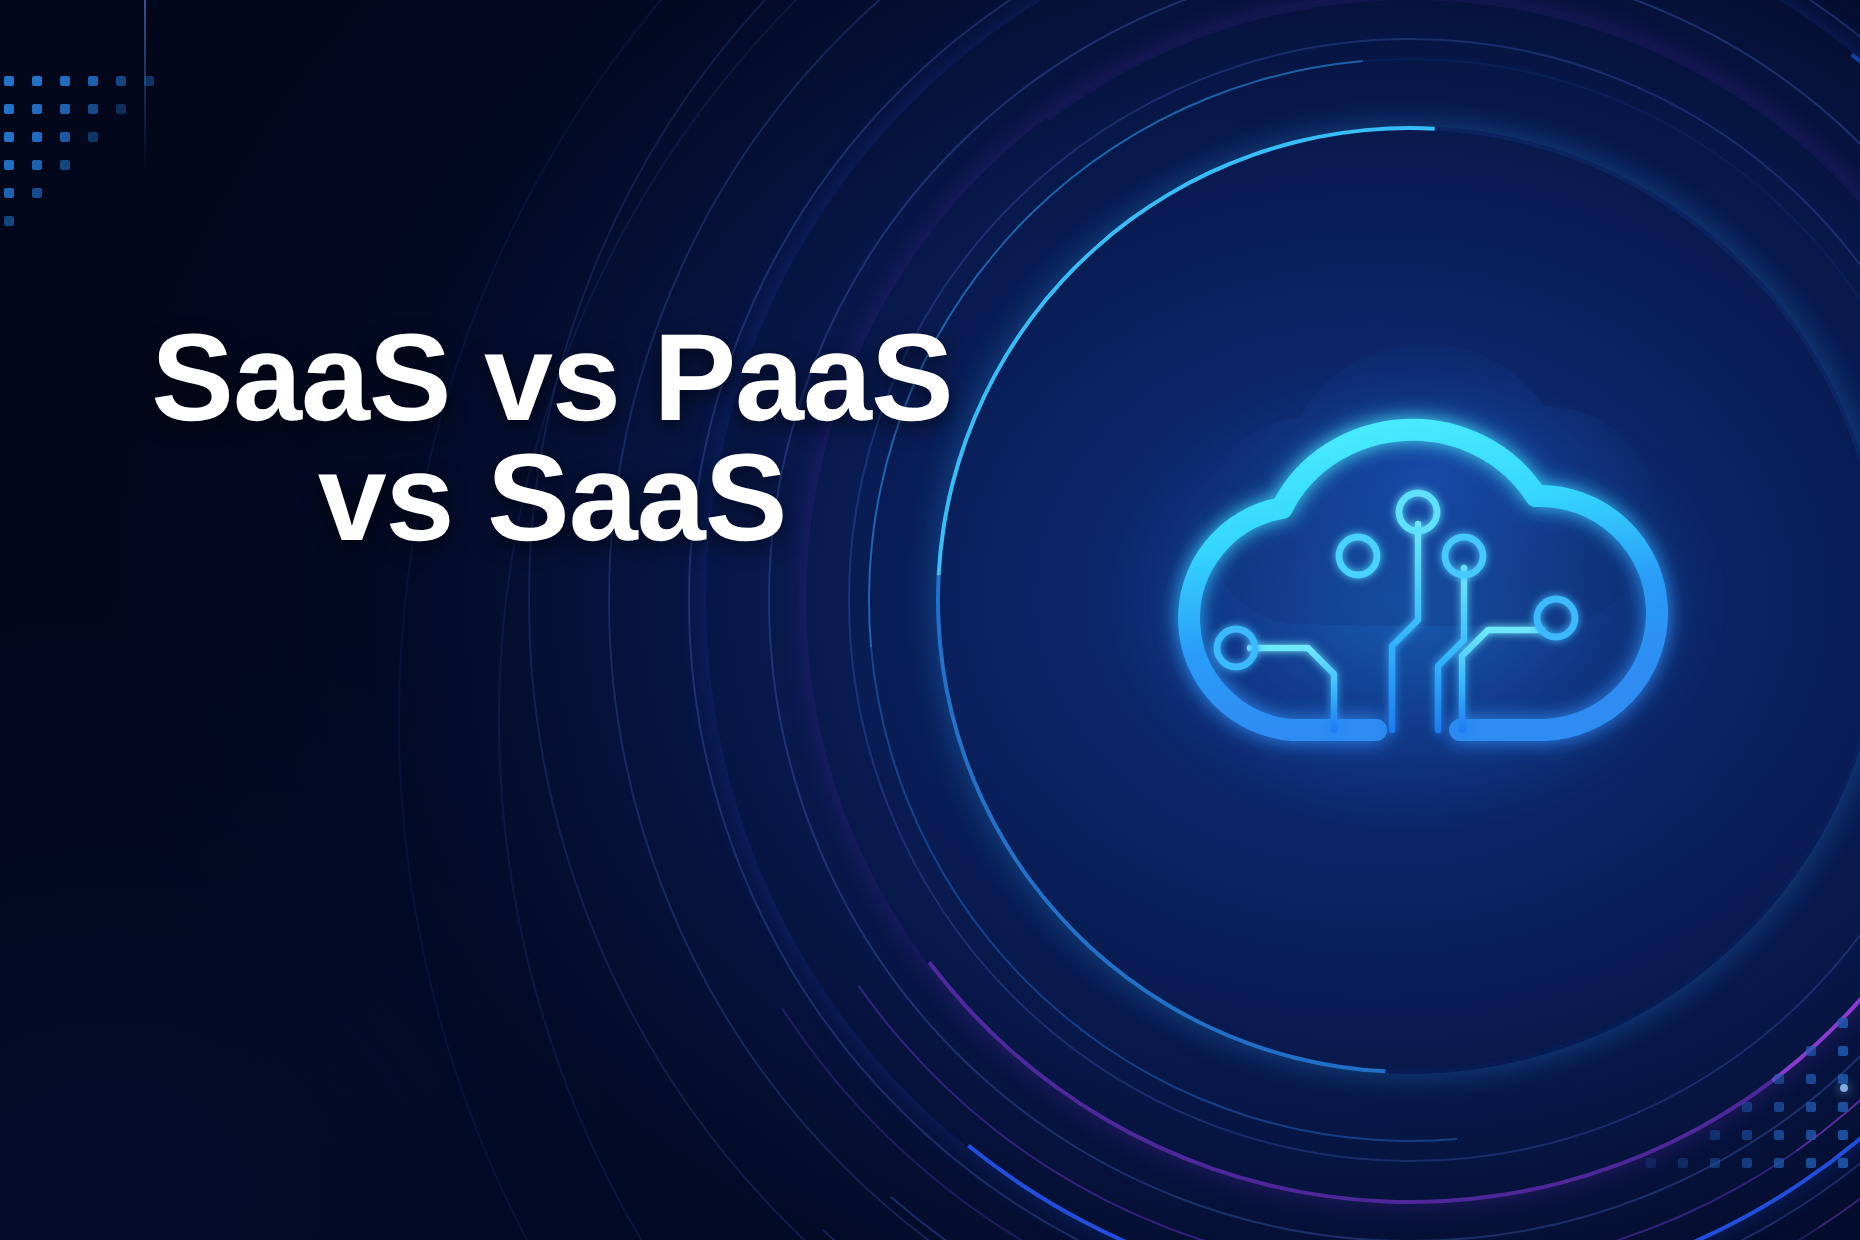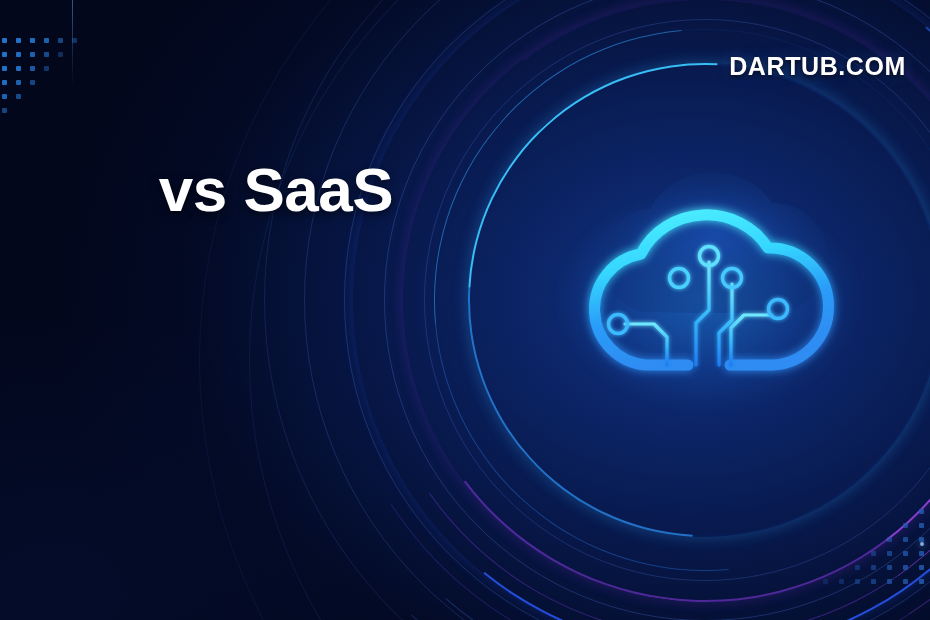--- a/index.html
+++ b/index.html
@@ -385,20 +385,20 @@
       <g filter="url(#tinyGlow)">
         <circle cx="161" cy="96" r="9.5" fill="none" stroke="#5fe0ff" stroke-width="3.4"></circle>
         <circle cx="131" cy="118" r="9.5" fill="none" stroke="#4ad2ff" stroke-width="3.4"></circle>
         <circle cx="184" cy="118" r="9.5" fill="none" stroke="#46c8ff" stroke-width="3.4"></circle>
         <circle cx="230" cy="149" r="9.5" fill="none" stroke="#3cbaff" stroke-width="3.4"></circle>
         <circle cx="70" cy="164" r="9.5" fill="none" stroke="#3cbaff" stroke-width="3.4"></circle>
       </g>
     </svg>
   </div>
 
-  <div class="brand">DARTUB.COM</div>
 
   <div class="headline">
+    <span class="l1">SaaS vs PaaS</span>
     <span class="l2">vs SaaS</span>
   </div>
 
 
 </div>
 
 </body></html>

